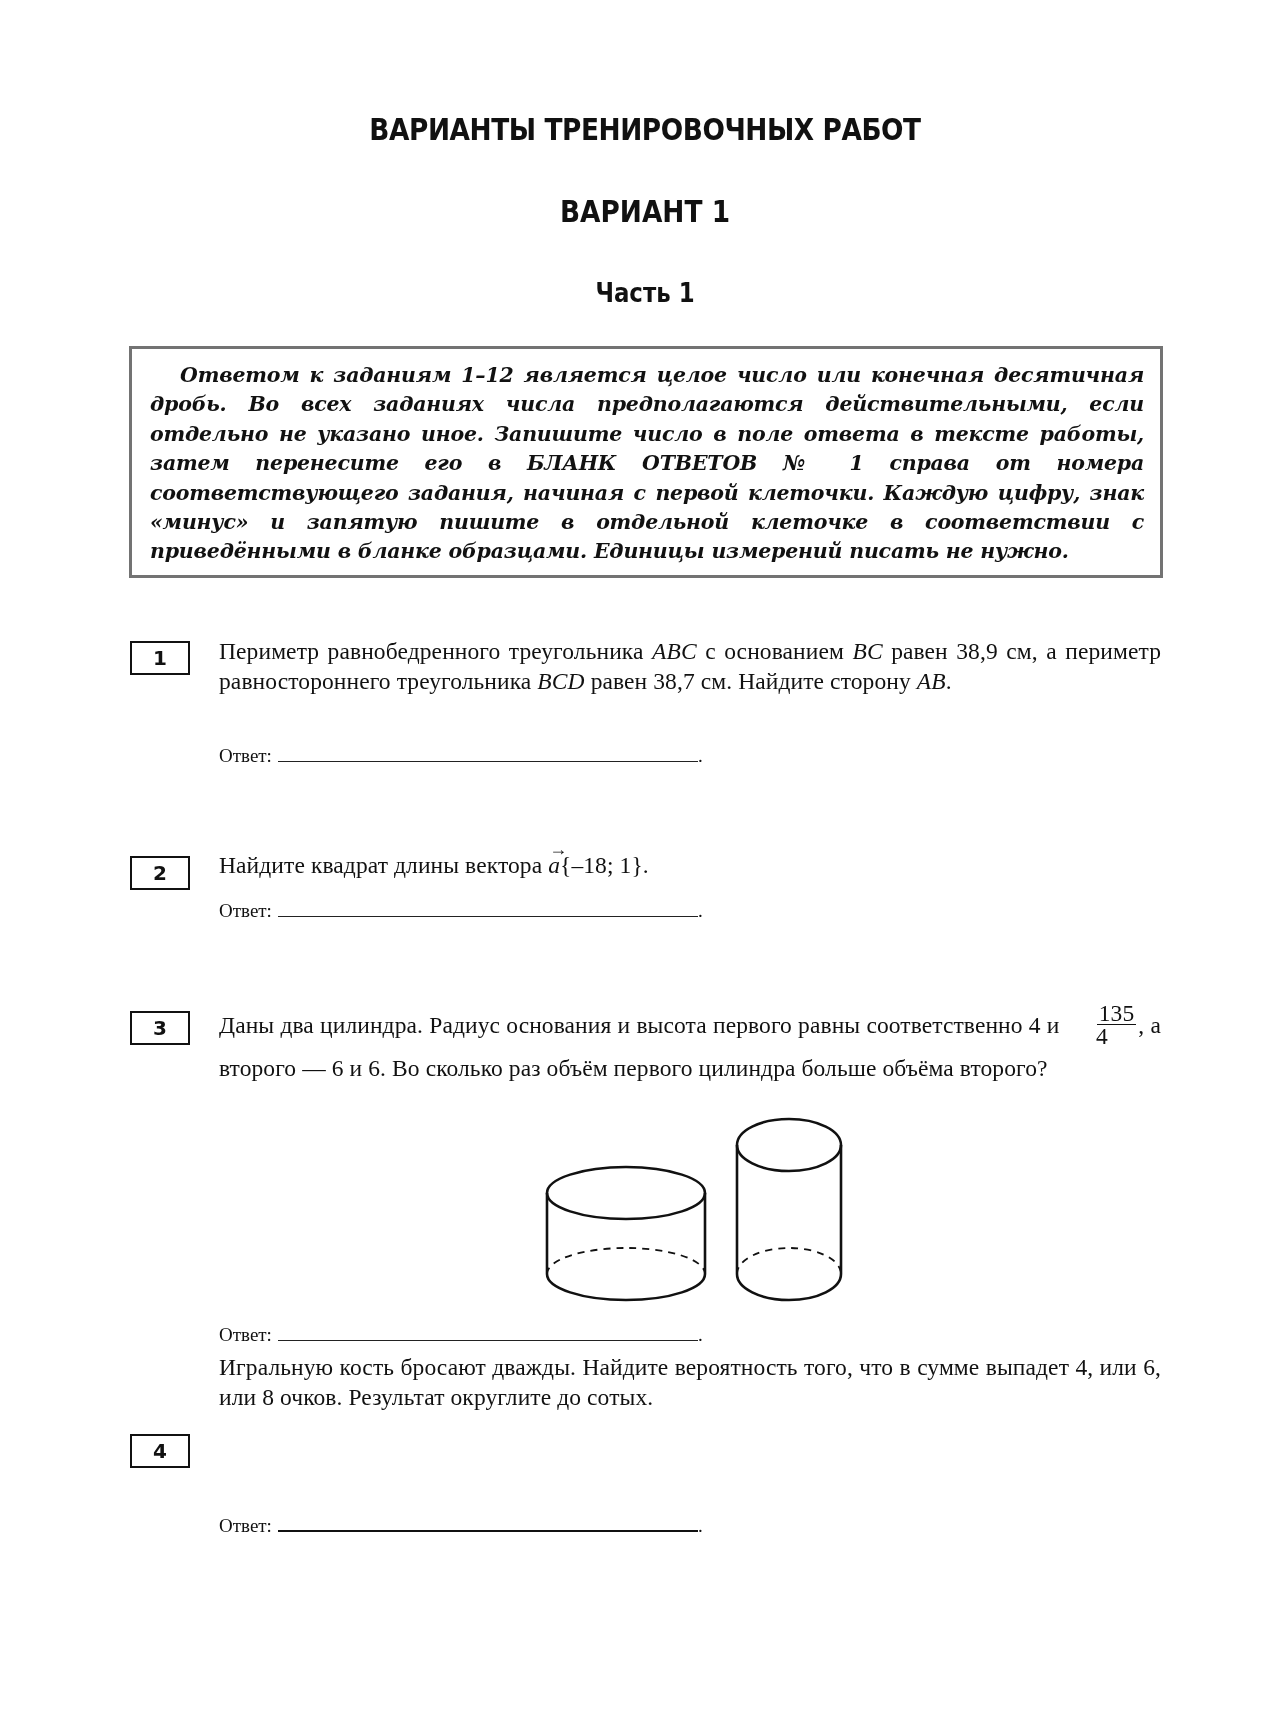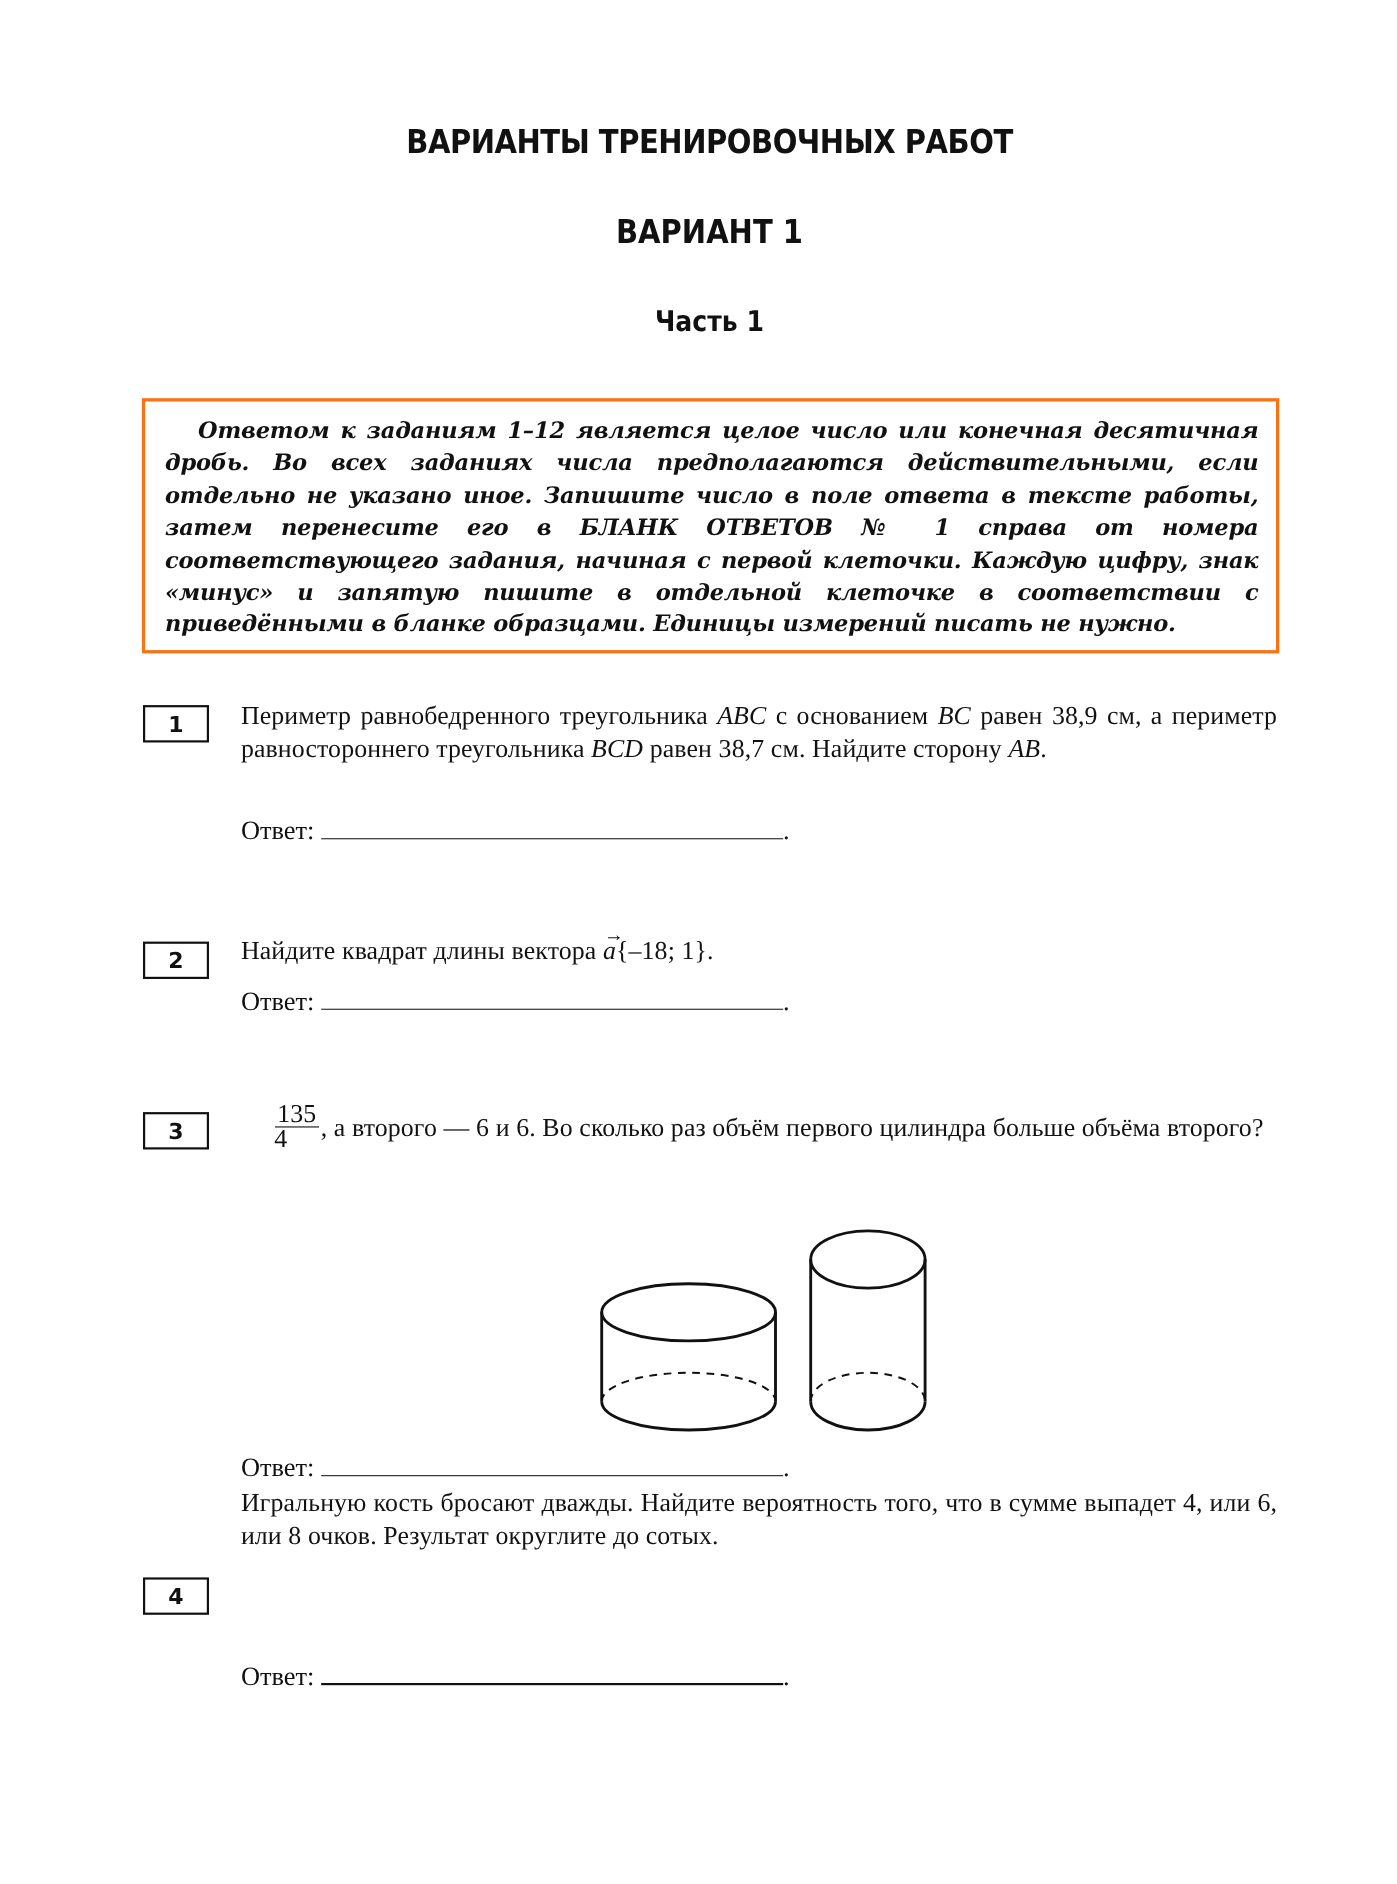--- a/index.html
+++ b/index.html
@@ -16,21 +16,21 @@
       transform: scaleX(0.88); transform-origin: 645px 0;
     }
     .title-part {
       position: absolute; left: 0; width: 1290px; top: 278px; text-align: center;
       font-family: "DejaVu Sans", sans-serif; font-weight: bold; font-size: 26px;
       transform: scaleX(0.88); transform-origin: 645px 0;
     }
 
     .instr-box {
       position: absolute; left: 129px; top: 346px; width: 1028px; height: 226px;
-      border: 3px solid #f97316; box-sizing: content-box; margin-top: 16px;
+      border: 3px solid #737373; box-sizing: content-box;
     }
     .instr-text {
       position: absolute; left: 18px; top: 12px; width: 994px;
       font-family: "DejaVu Serif", serif; font-style: italic; font-weight: bold;
       font-size: 20.5px; line-height: 29.4px; text-align: justify; text-indent: 30px;
       letter-spacing: -0.2px;
     }
 
     .task { position: absolute; left: 0; width: 1270px; }
     .num-box {
@@ -39,21 +39,21 @@
       font-family: "DejaVu Sans", sans-serif; font-weight: bold; font-size: 20px; line-height: 30px;
     }
     .task-text {
       position: absolute; left: 219px; width: 942px;
       font-family: "Liberation Serif", serif; font-size: 23.5px; line-height: 30px;
       text-align: justify; letter-spacing: 0.1px;
     }
     .task-text i { font-style: italic; }
     .answer {
       position: absolute; left: 219px;
-      font-family: "Liberation Serif", serif; font-size: 24px; line-height: 30px;
+      font-family: "Liberation Serif", serif; font-size: 19px; line-height: 30px;
       white-space: nowrap;
     }
     .answer-line {
       display: inline-block; width: 420px; border-bottom: 1.5px solid #222;
       height: 20px; vertical-align: baseline; margin-left: 6px;
     }
     .answer-line.thick { border-bottom: 2.5px solid #111; }
     .frac {
       display: inline-block; vertical-align: middle; text-align: center; line-height: 22px;
       margin: 0 2px; position: relative; top: -3px;
@@ -88,21 +88,21 @@
   <div class="task" style="top:0;">
     <div class="num-box" style="top:856px;">2</div>
     <div class="task-text" style="top:850px;"><span>Найдите квадрат длины вектора </span><span class="vec"><span class="arrow">→</span><span>a</span></span><span>{–18; 1}.</span></div>
     <div class="answer" style="top:896px;">
       <span>Ответ:</span><span class="answer-line"></span><span>.</span>
     </div>
   </div>
 
   <div class="task" style="top:0;">
     <div class="num-box" style="top:1011px;">3</div>
-    <div class="task-text" style="top:1005px; line-height:37px;"><span class="frac"><span class="num">135</span><span class="den">4</span></span><span>, а второго — 6 и 6. Во сколько раз объём первого цилиндра больше объёма второго?</span></div>
+    <div class="task-text" style="top:1005px; line-height:37px;"><span>Даны два цилиндра. Радиус основания и высота первого равны соответственно 4 и </span><span class="frac"><span class="num">135</span><span class="den">4</span></span><span>, а второго — 6 и 6. Во сколько раз объём первого цилиндра больше объёма второго?</span></div>
 
     <svg class="figure" viewBox="0 0 320 200">
       <g fill="none" stroke="#111" stroke-width="2.6">
         <ellipse cx="86" cy="81" rx="79" ry="26"></ellipse>
         <line x1="7" y1="81" x2="7" y2="162"></line>
         <line x1="165" y1="81" x2="165" y2="162"></line>
         <path d="M7 162 A79 26 0 0 0 165 162"></path>
         <path d="M7 162 A79 26 0 0 1 165 162" stroke-dasharray="7 6" stroke-width="1.8"></path>
       </g>
       <g fill="none" stroke="#111" stroke-width="2.6">

